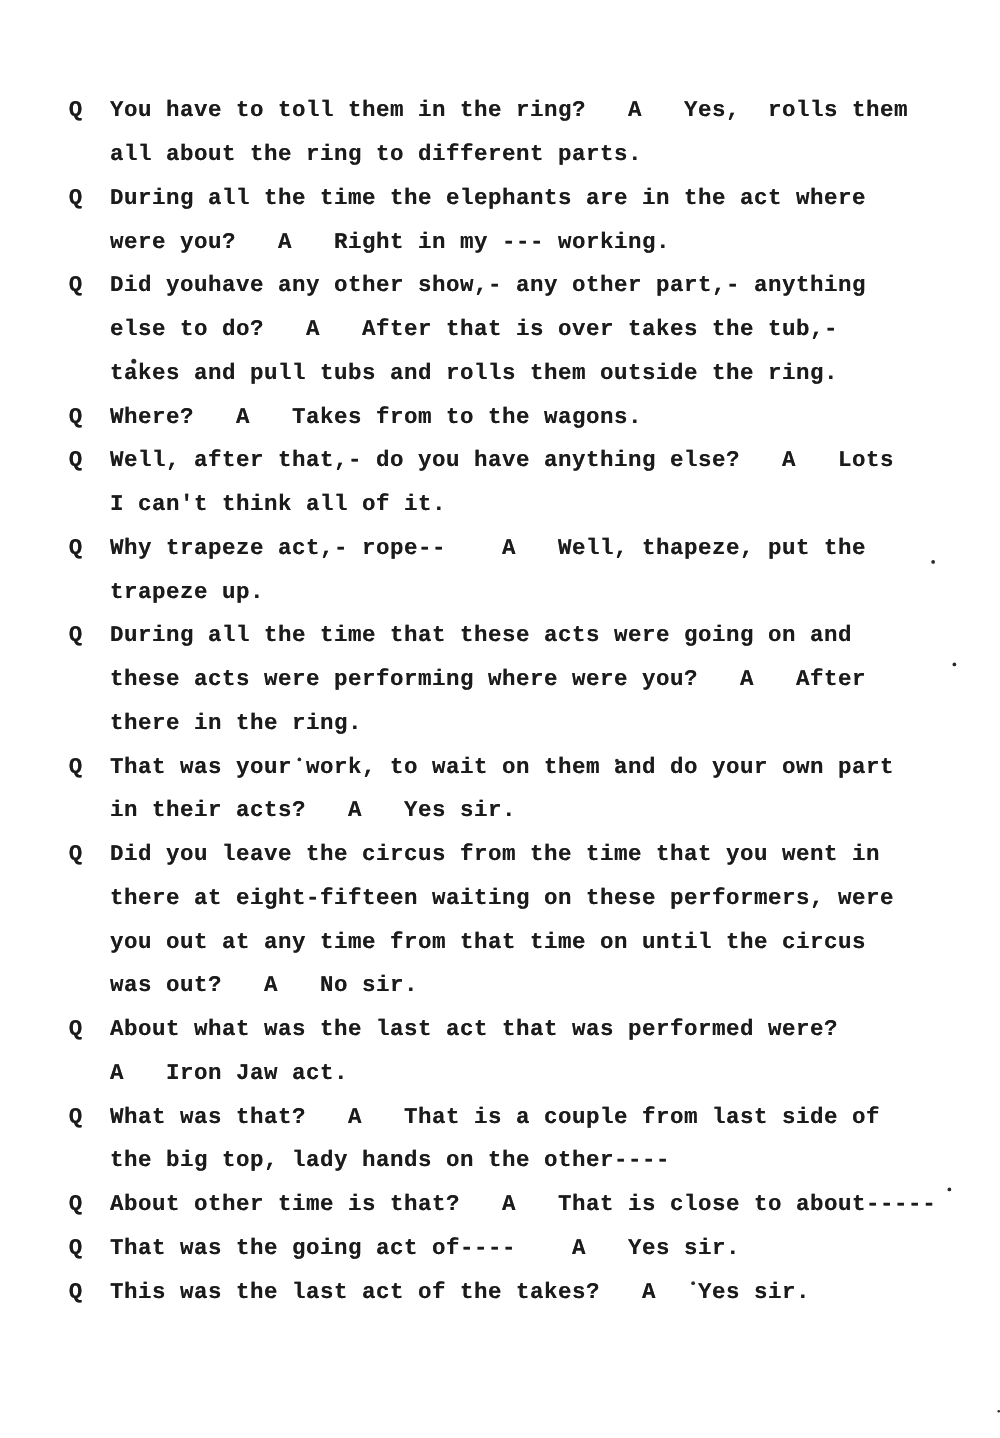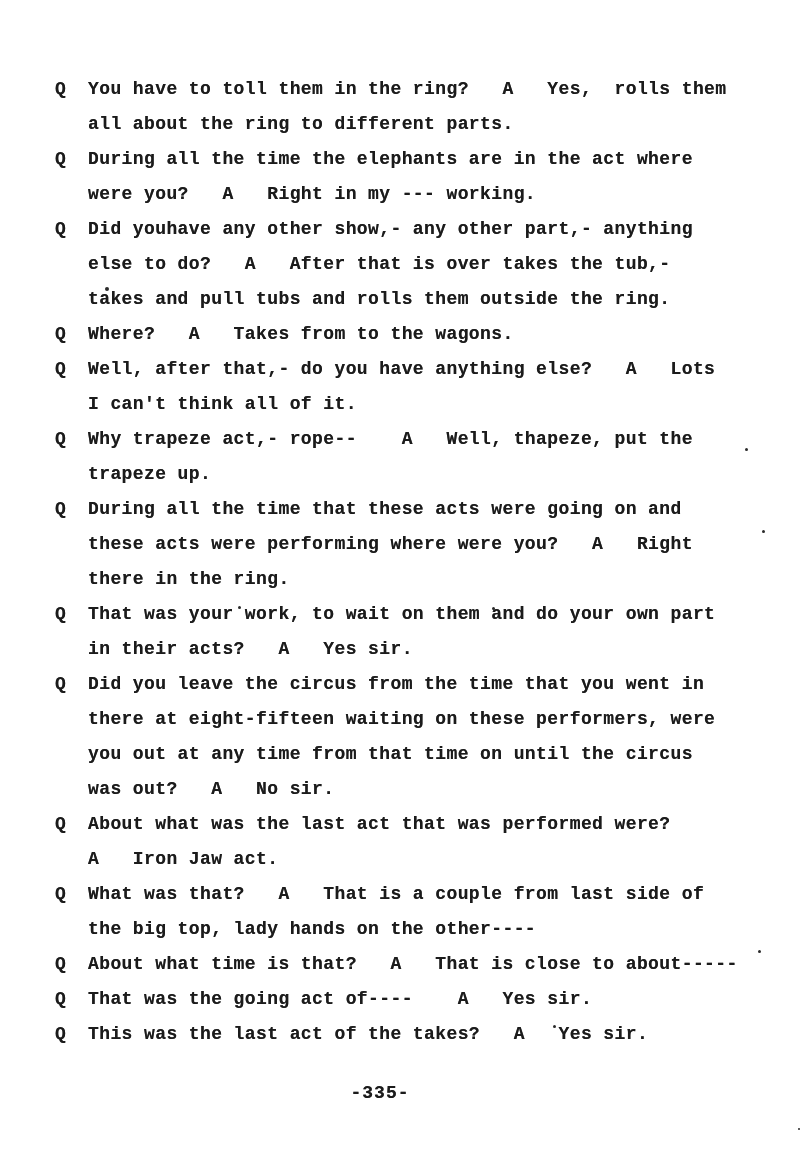--- a/index.html
+++ b/index.html
@@ -103,21 +103,21 @@
 
     <div class="entry">
       <span class="q-marker">Q</span>
       <div class="entry-text">Why trapeze act,- rope--    A   Well, thapeze, put the
 trapeze up.</div>
     </div>
 
     <div class="entry">
       <span class="q-marker">Q</span>
       <div class="entry-text">During all the time that these acts were going on and
-these acts were performing where were you?   A   Right
+these acts were performing where were you?   A   After
 there in the ring.</div>
     </div>
 
     <div class="entry">
       <span class="q-marker">Q</span>
       <div class="entry-text">That was your work, to wait on them and do your own part
 in their acts?   A   Yes sir.</div>
     </div>
 
     <div class="entry">
@@ -135,36 +135,35 @@
     </div>
 
     <div class="entry">
       <span class="q-marker">Q</span>
       <div class="entry-text">What was that?   A   That is a couple from last side of
 the big top, lady hands on the other----</div>
     </div>
 
     <div class="entry">
       <span class="q-marker">Q</span>
-      <div class="entry-text">About what time is that?   A   That is close to about-----</div>
+      <div class="entry-text">About other time is that?   A   That is close to about-----</div>
     </div>
 
     <div class="entry">
       <span class="q-marker">Q</span>
       <div class="entry-text">That was the going act of----    A   Yes sir.</div>
     </div>
 
     <div class="entry">
       <span class="q-marker">Q</span>
       <div class="entry-text">This was the last act of the takes?   A   Yes sir.</div>
     </div>
 
   </div>
 
-  <div class="page-number">-335-</div>
 
   <div class="ink-speck speck-1"></div>
   <div class="ink-speck speck-2"></div>
   <div class="ink-speck speck-3"></div>
   <div class="ink-speck speck-4"></div>
   <div class="ink-speck speck-5"></div>
   <div class="ink-speck speck-6"></div>
   <div class="ink-speck speck-7"></div>
   <div class="ink-speck speck-8"></div>
 </div>

